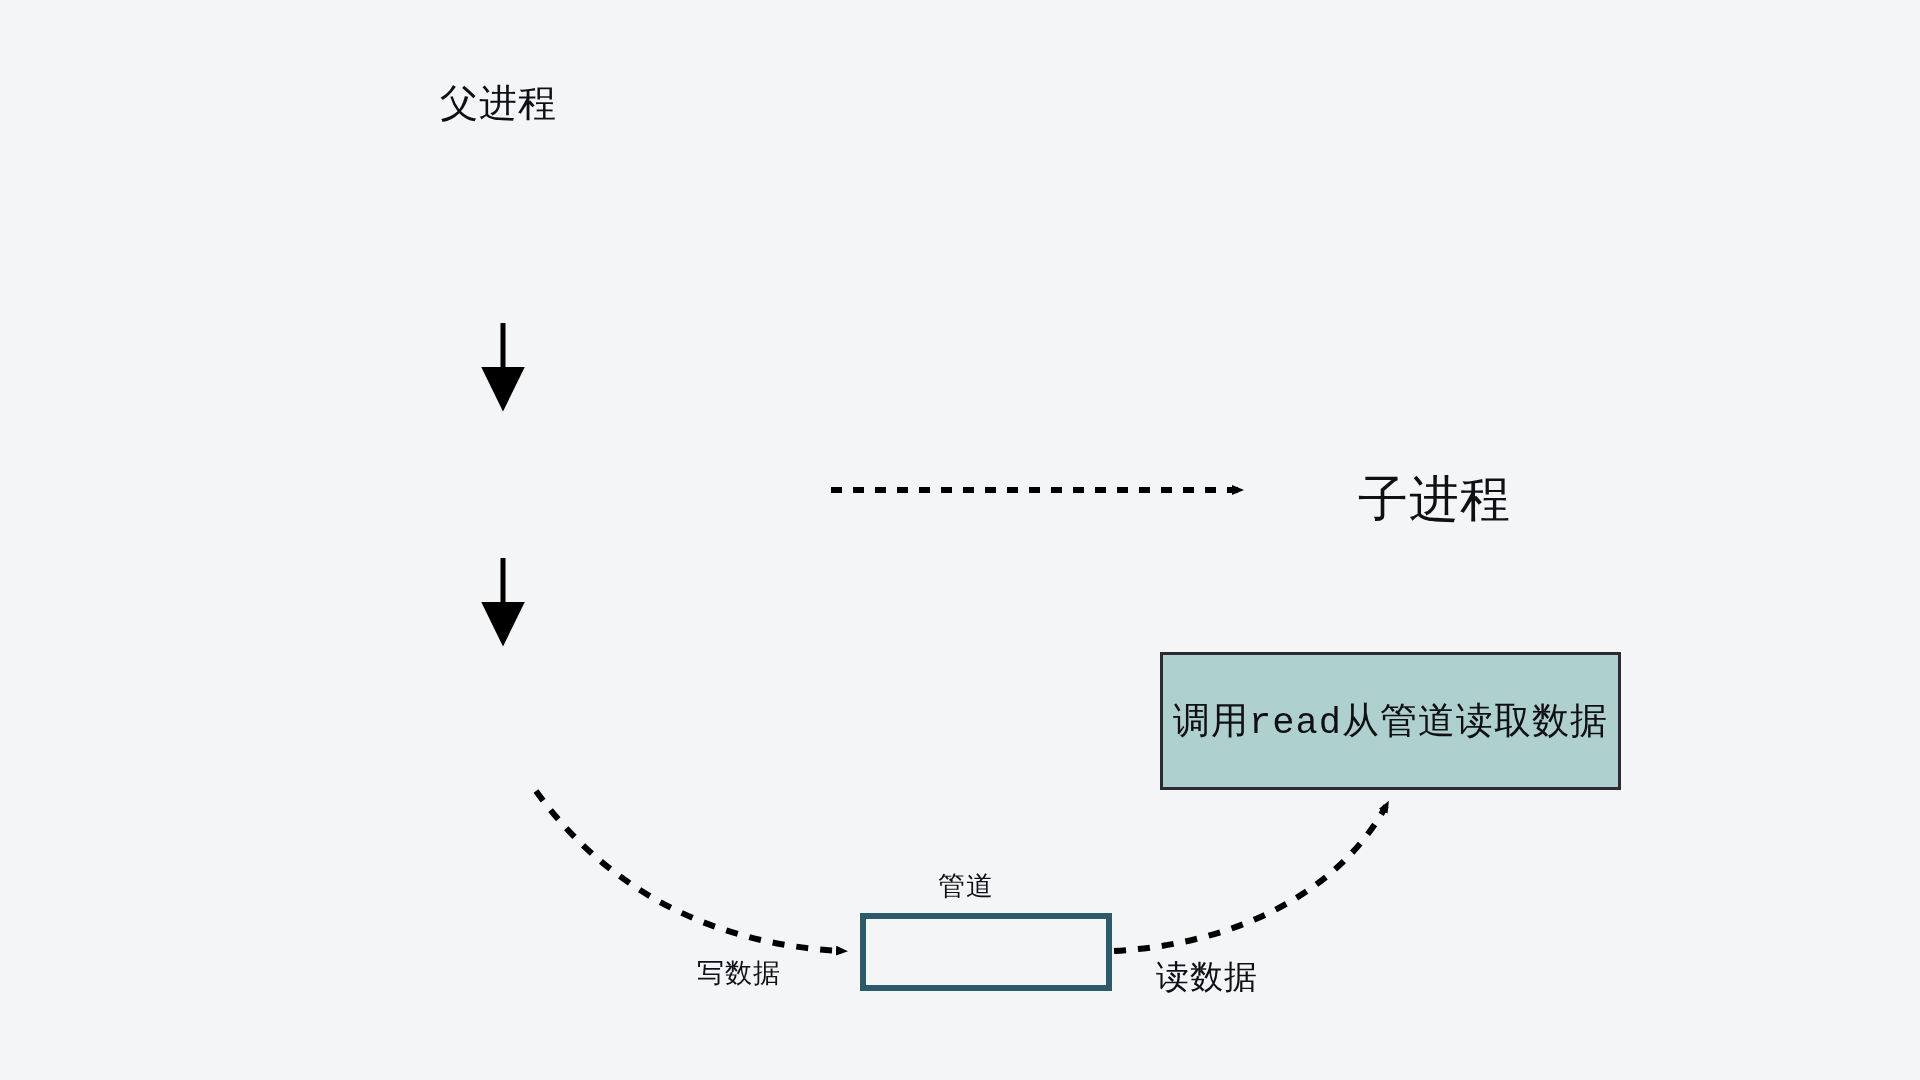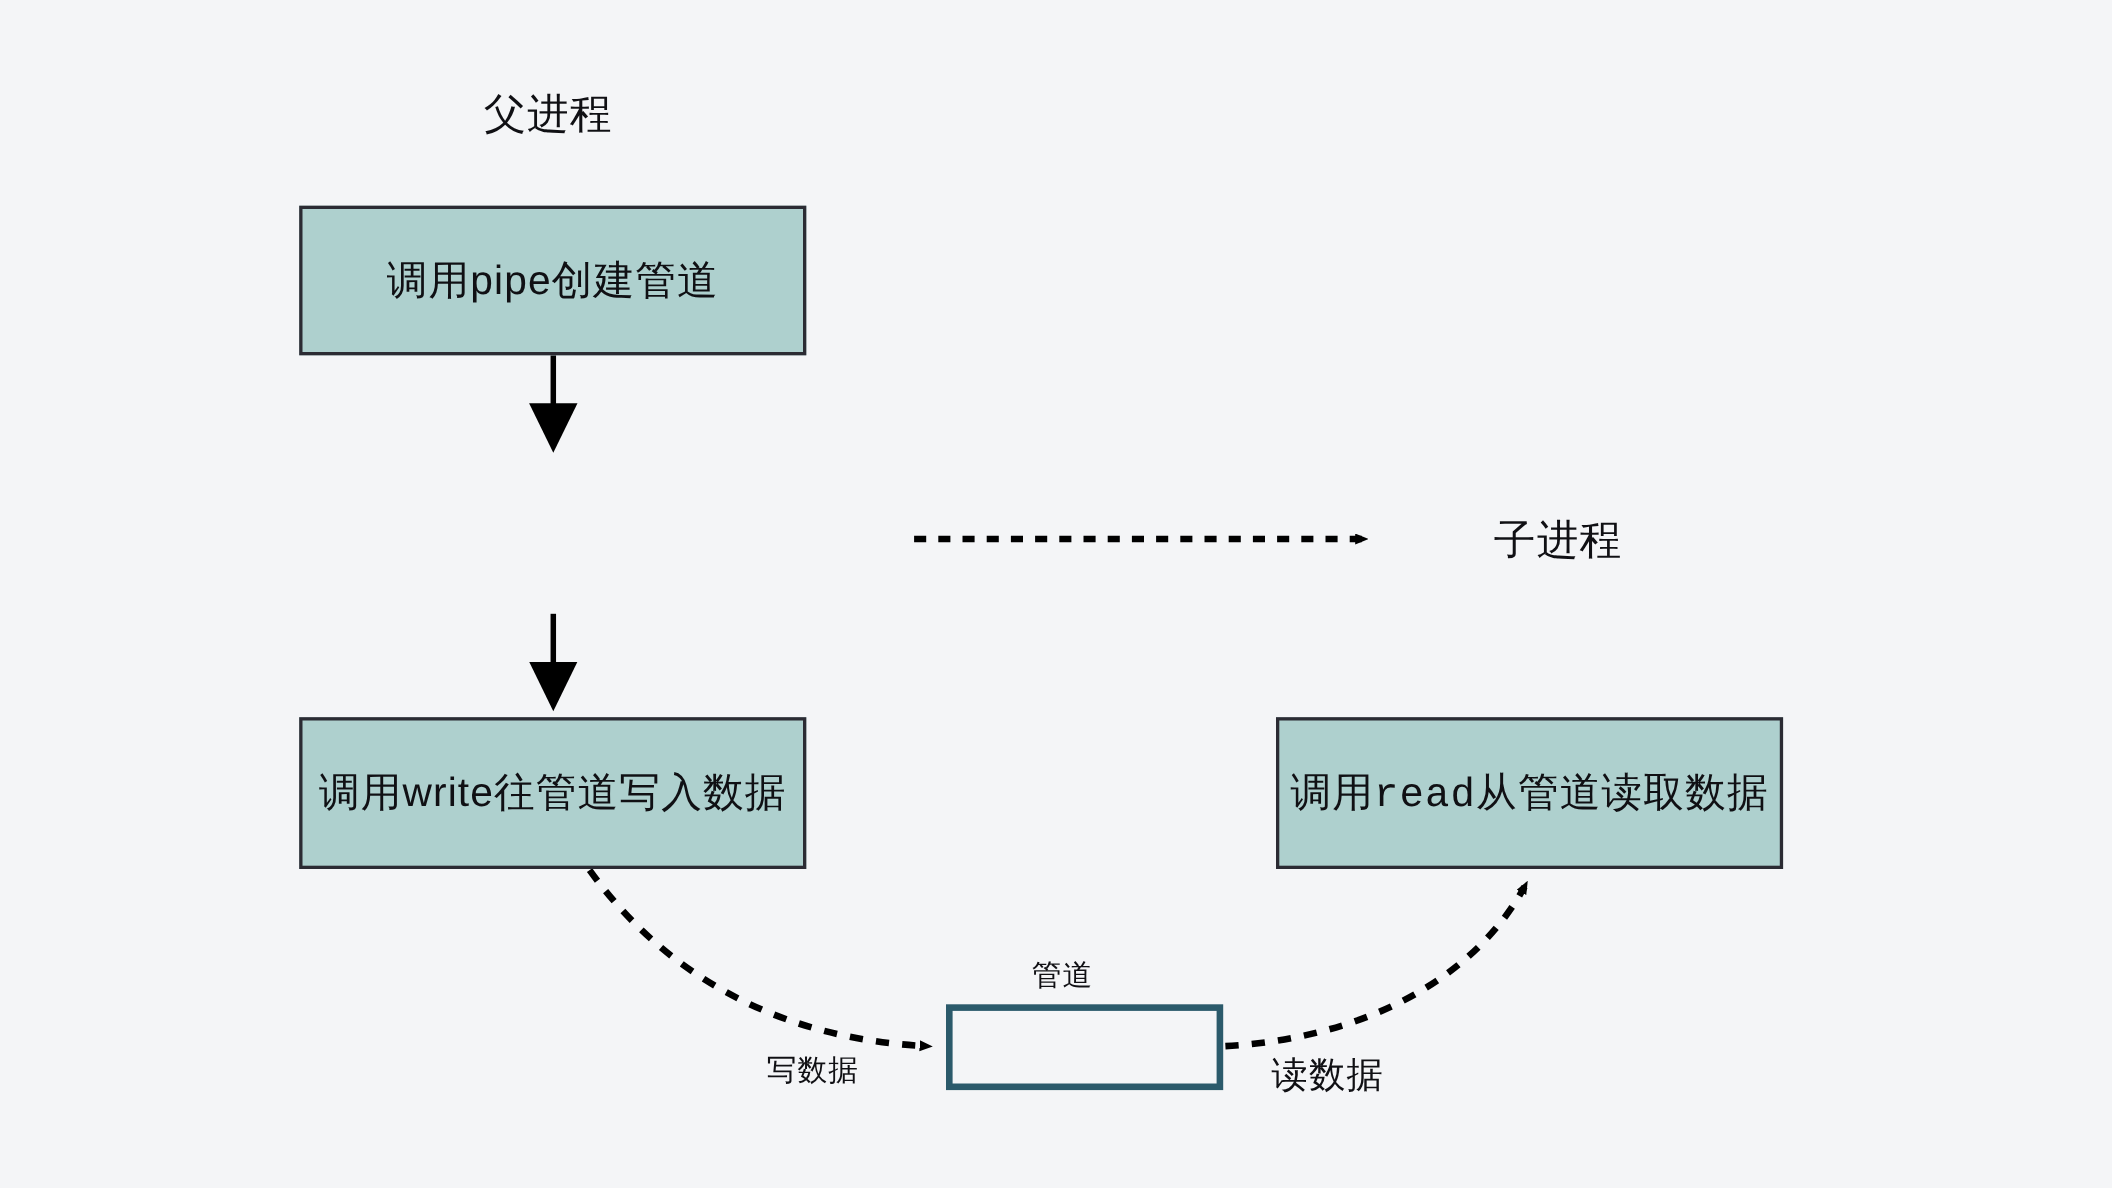--- a/index.html
+++ b/index.html
@@ -64,21 +64,21 @@
     color: #101014;
     white-space: nowrap;
   }
   #label-parent-process {
     left: 440px; top: 78px;
     font-size: 38px;
     letter-spacing: 1px;
   }
   #label-child-process {
     left: 1358px; top: 466px;
-    font-size: 38px;
+    font-size: 50px;
     letter-spacing: 1px;
   }
   #label-pipe {
     left: 938px; top: 868px;
     font-size: 27px;
     letter-spacing: 1px;
   }
   #label-write-data {
     left: 697px; top: 955px;
     font-size: 27px;
@@ -143,24 +143,22 @@
 
     <g>
       <path d="M1114,951 C1240,944 1340,890 1386,806" fill="none" stroke="#000000" stroke-width="6" stroke-dasharray="12 12" marker-end="url(#arrowDash)"></path>
     </g>
   </svg>
 
   <div class="plain-label" id="label-parent-process">父进程</div>
 
   <div class="plain-label" id="label-child-process">子进程</div>
 
-  <div class="proc-box" id="box-pipe-create">调用pipe创建管道</div>
 
 
-  <div class="proc-box" id="box-write">调用write往管道写入数据</div>
 
   <div class="proc-box" id="box-read">调用read从管道读取数据</div>
 
   <div class="plain-label" id="label-pipe">管道</div>
 
   <div id="pipe-buffer"></div>
 
   <div class="plain-label" id="label-write-data">写数据</div>
 
   <div class="plain-label" id="label-read-data">读数据</div>

